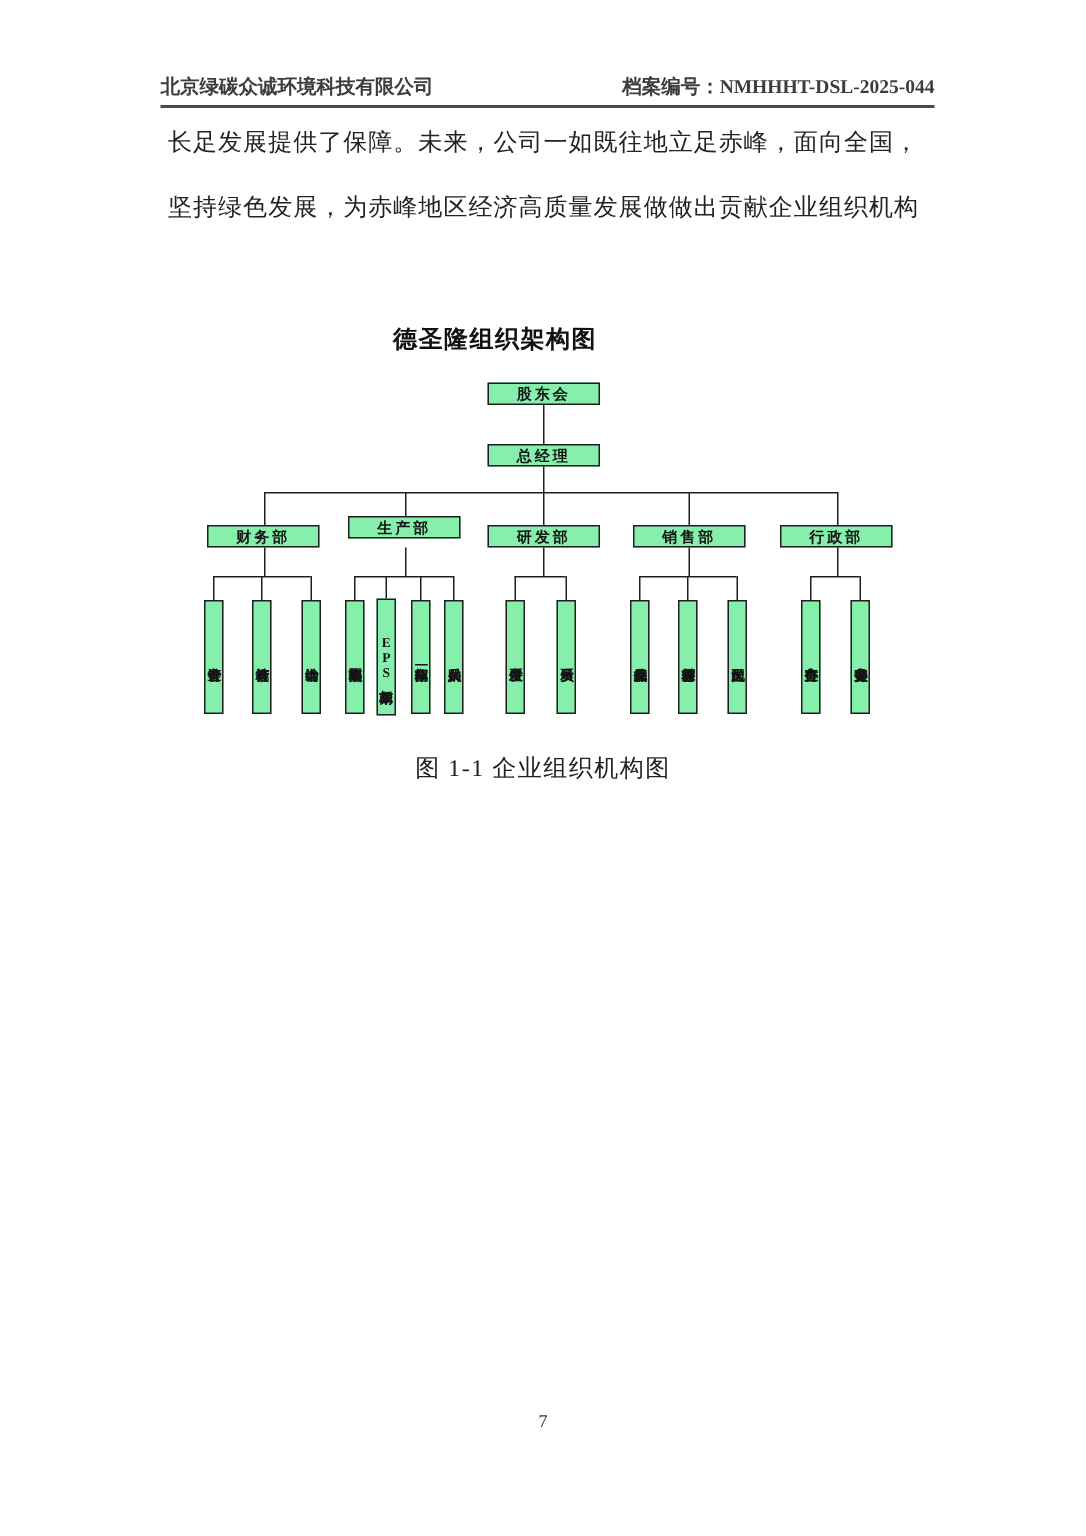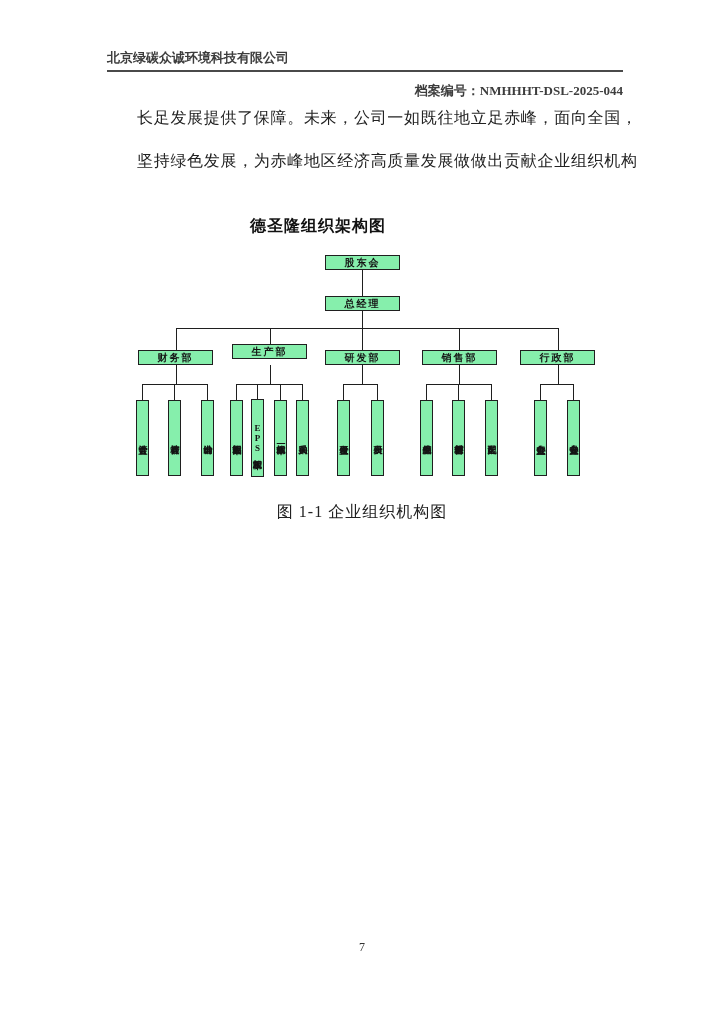--- a/index.html
+++ b/index.html
@@ -3,29 +3,29 @@
 <meta charset="utf-8">
 <style>
   html,body{margin:0;padding:0;background:#ffffff;}
   .page{position:relative;width:724px;height:1024px;background:#ffffff;overflow:hidden;
         font-family:"Liberation Serif","DejaVu Serif",serif;color:#262626;}
 
   
   .header{position:absolute;left:107px;top:49px;width:516px;height:21px;
           border-bottom:2px solid #4a4a4a;display:flex;justify-content:space-between;
           align-items:flex-start;font-size:13px;font-weight:bold;color:#3d3d3d;gap:16px;}
-  .doc-no{white-space:nowrap;margin-top:33px;}
+  .doc-no{white-space:nowrap;}
 
   
-  .body-text{position:absolute;left:112px;top:96px;width:500px;font-size:16px;
-             line-height:43px;color:#222222;margin-left:25px;}
+  .body-text{position:absolute;left:112px;top:74px;width:500px;font-size:16px;
+             line-height:43px;color:#222222;}
   .jline{text-align:justify;text-align-last:justify;}
 
   
-  .chart-title{position:absolute;left:4px;top:216px;width:628px;text-align:center;
+  .chart-title{position:absolute;left:16px;top:216px;width:628px;text-align:center;
                font-size:16px;font-weight:bold;letter-spacing:1px;color:#111111;}
   .box{position:absolute;box-sizing:border-box;border:1px solid #1f1f1f;background:#86efac;
        display:flex;align-items:center;justify-content:center;font-weight:bold;color:#141414;}
   .hbox{width:75px;height:15px;font-size:10px;letter-spacing:2px;}
   .vbox{width:13px;height:76px;font-size:9px;writing-mode:vertical-rl;
         text-orientation:upright;line-height:11px;}
   .hl{position:absolute;height:1px;background:#1f1f1f;}
   .vl{position:absolute;width:1px;background:#1f1f1f;}
 
   

